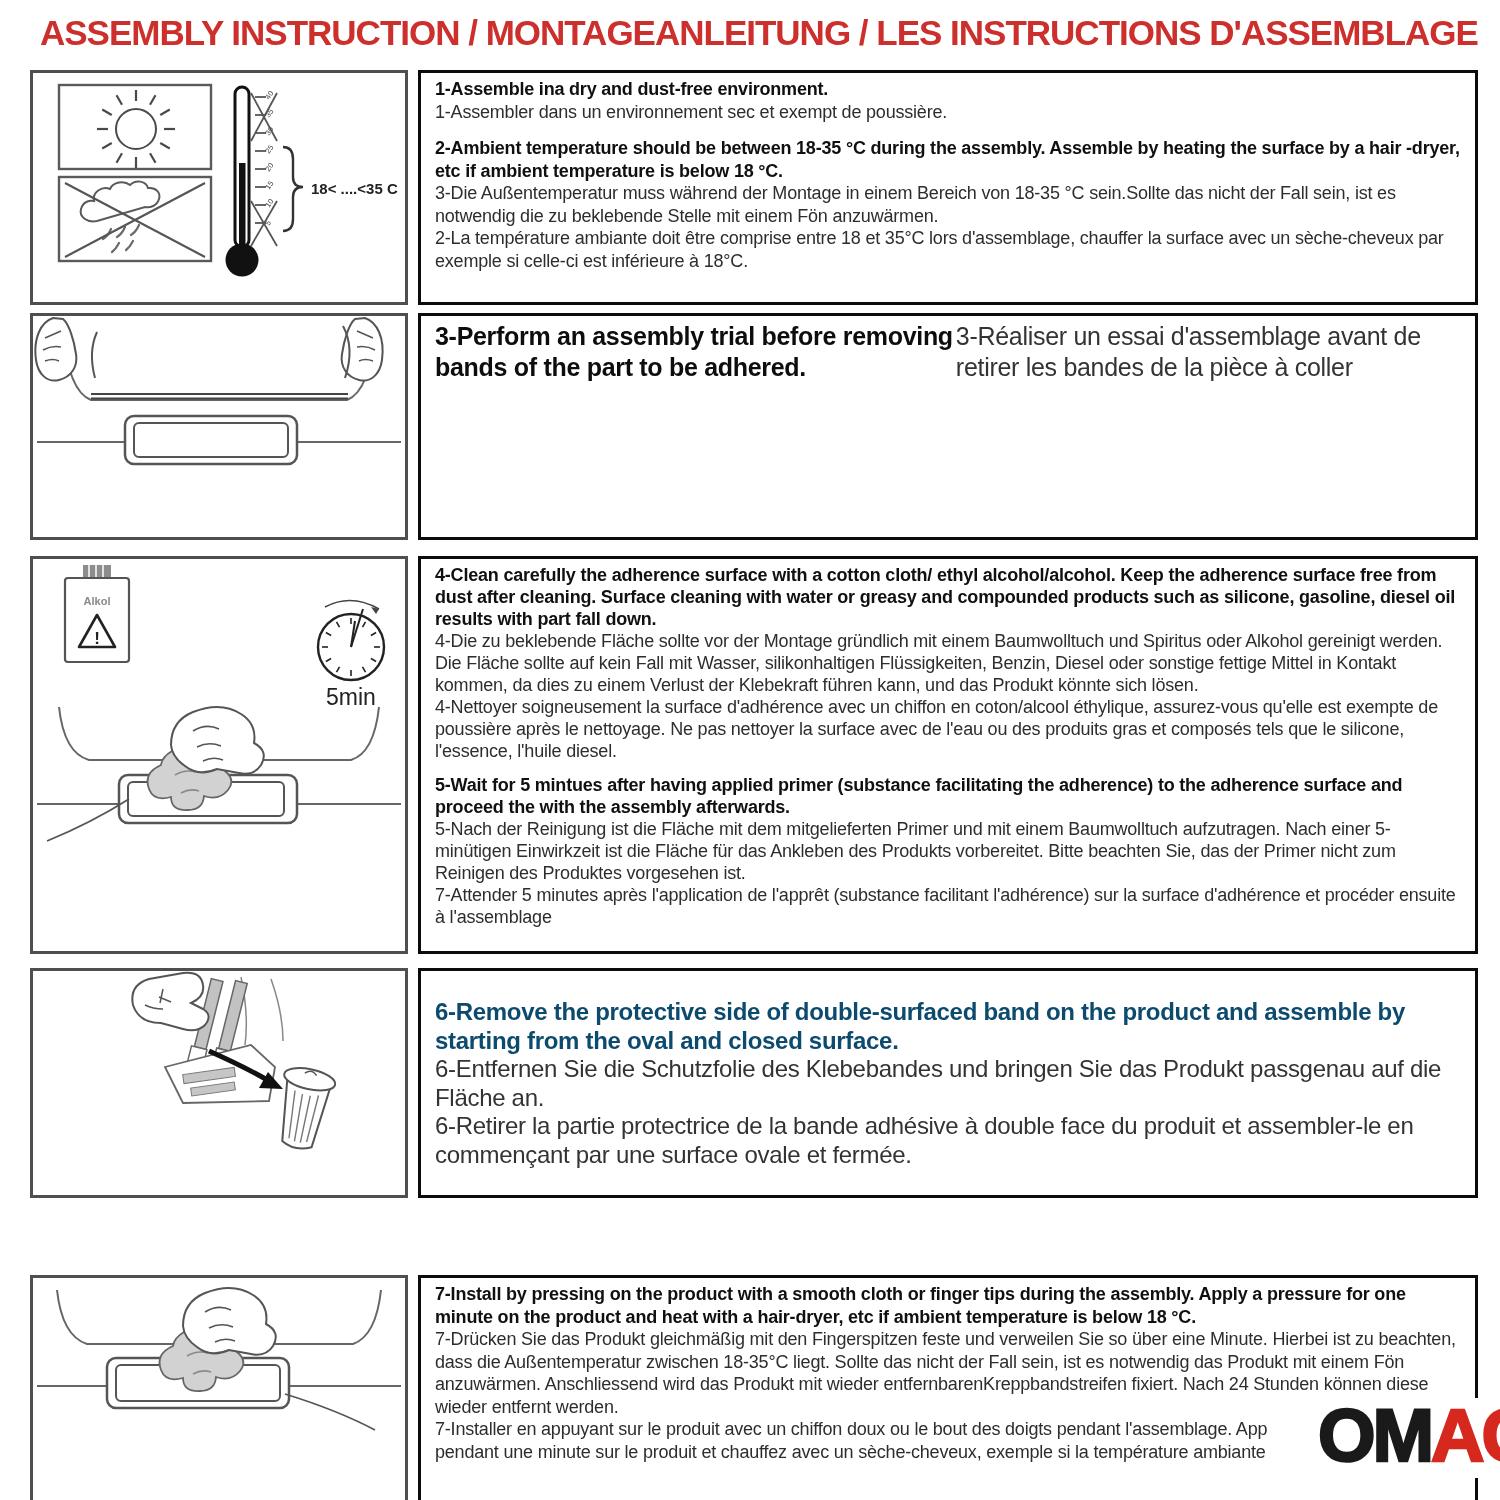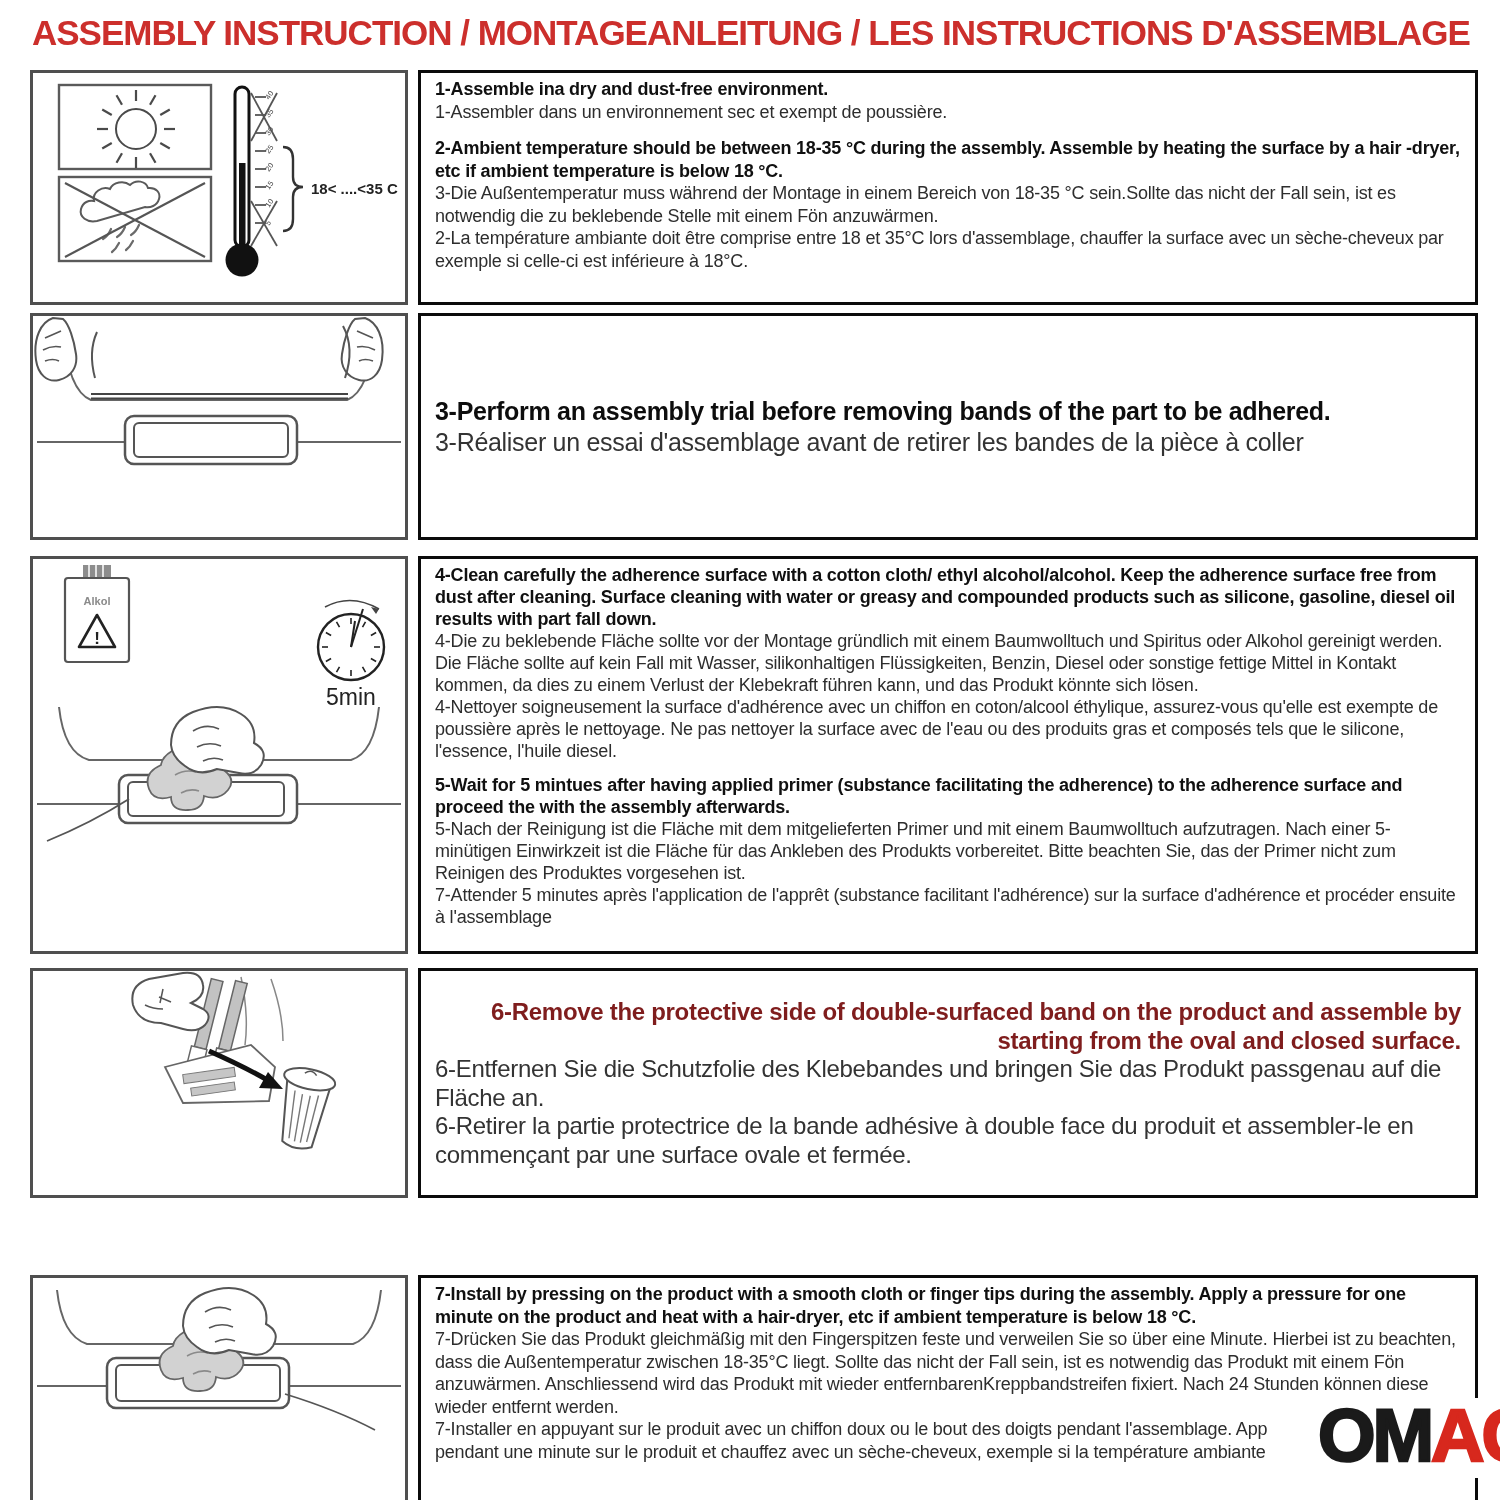--- a/index.html
+++ b/index.html
@@ -1,36 +1,36 @@
 <!DOCTYPE html>
 <html><head>
 <meta charset="utf-8">
 <style>
   html,body{margin:0;padding:0;background:#fff;}
   .page{position:relative;width:1500px;height:1500px;background:#fff;overflow:hidden;
         font-family:"Liberation Sans",sans-serif;color:#222;}
-  .title{position:absolute;left:32px;top:12px;font-size:35px;font-weight:bold;
+  .title{position:absolute;left:40px;top:12px;font-size:35px;font-weight:bold;
          color:#cc2f2c;letter-spacing:-1px;white-space:nowrap;line-height:42px;}
   .row{position:absolute;left:30px;width:1448px;}
   .illus{position:absolute;left:0;top:0;width:378px;height:100%;
          border:3px solid #4f4f4f;background:#fff;box-sizing:border-box;}
   .illus svg{display:block;}
   .tbox{position:absolute;left:388px;right:0;top:0;bottom:0;border:3px solid #0b0b0b;
         background:#fff;box-sizing:border-box;padding:5px 14px 4px 14px;overflow:hidden;}
   .tbox p{margin:0;font-size:18px;line-height:22.5px;color:#2d2d2d;letter-spacing:-0.2px;}
   .tbox p.b{font-weight:bold;color:#101010;}
   .tbox .gap{height:14px;}
   .tbox.dense p{line-height:22px;}
   .tbox.dense .gap{height:12px;}
-  .tbox.big{display:flex;flex-direction:column;justify-content:center;}
+  .tbox.big{display:flex;flex-direction:row;justify-content:center;}
   .tbox.big p{font-size:25px;line-height:31px;letter-spacing:-0.3px;color:#333;}
   .tbox.big p.b{color:#0d0d0d;}
   .tbox.big2{display:flex;flex-direction:column;justify-content:center;}
   .tbox.big2 p{font-size:24px;line-height:28.5px;letter-spacing:-0.3px;color:#333;}
-  .tbox.big2 p.b{color:#7f1d1d;text-align:right;}
+  .tbox.big2 p.b{color:#0c4a6e;}
   svg text{font-family:"Liberation Sans",sans-serif;}
   .logo{position:absolute;left:1268px;top:1398px;width:264px;height:80px;background:#fff;
         z-index:5;text-align:right;font-weight:bold;font-size:74px;line-height:76px;
         letter-spacing:-3px;-webkit-text-stroke:2.5px currentColor;}
   .logo .lg-black{color:#1a1a1a;}
   .logo .lg-red{color:#d7281d;}
 </style>
 </head>
 <body>
 

